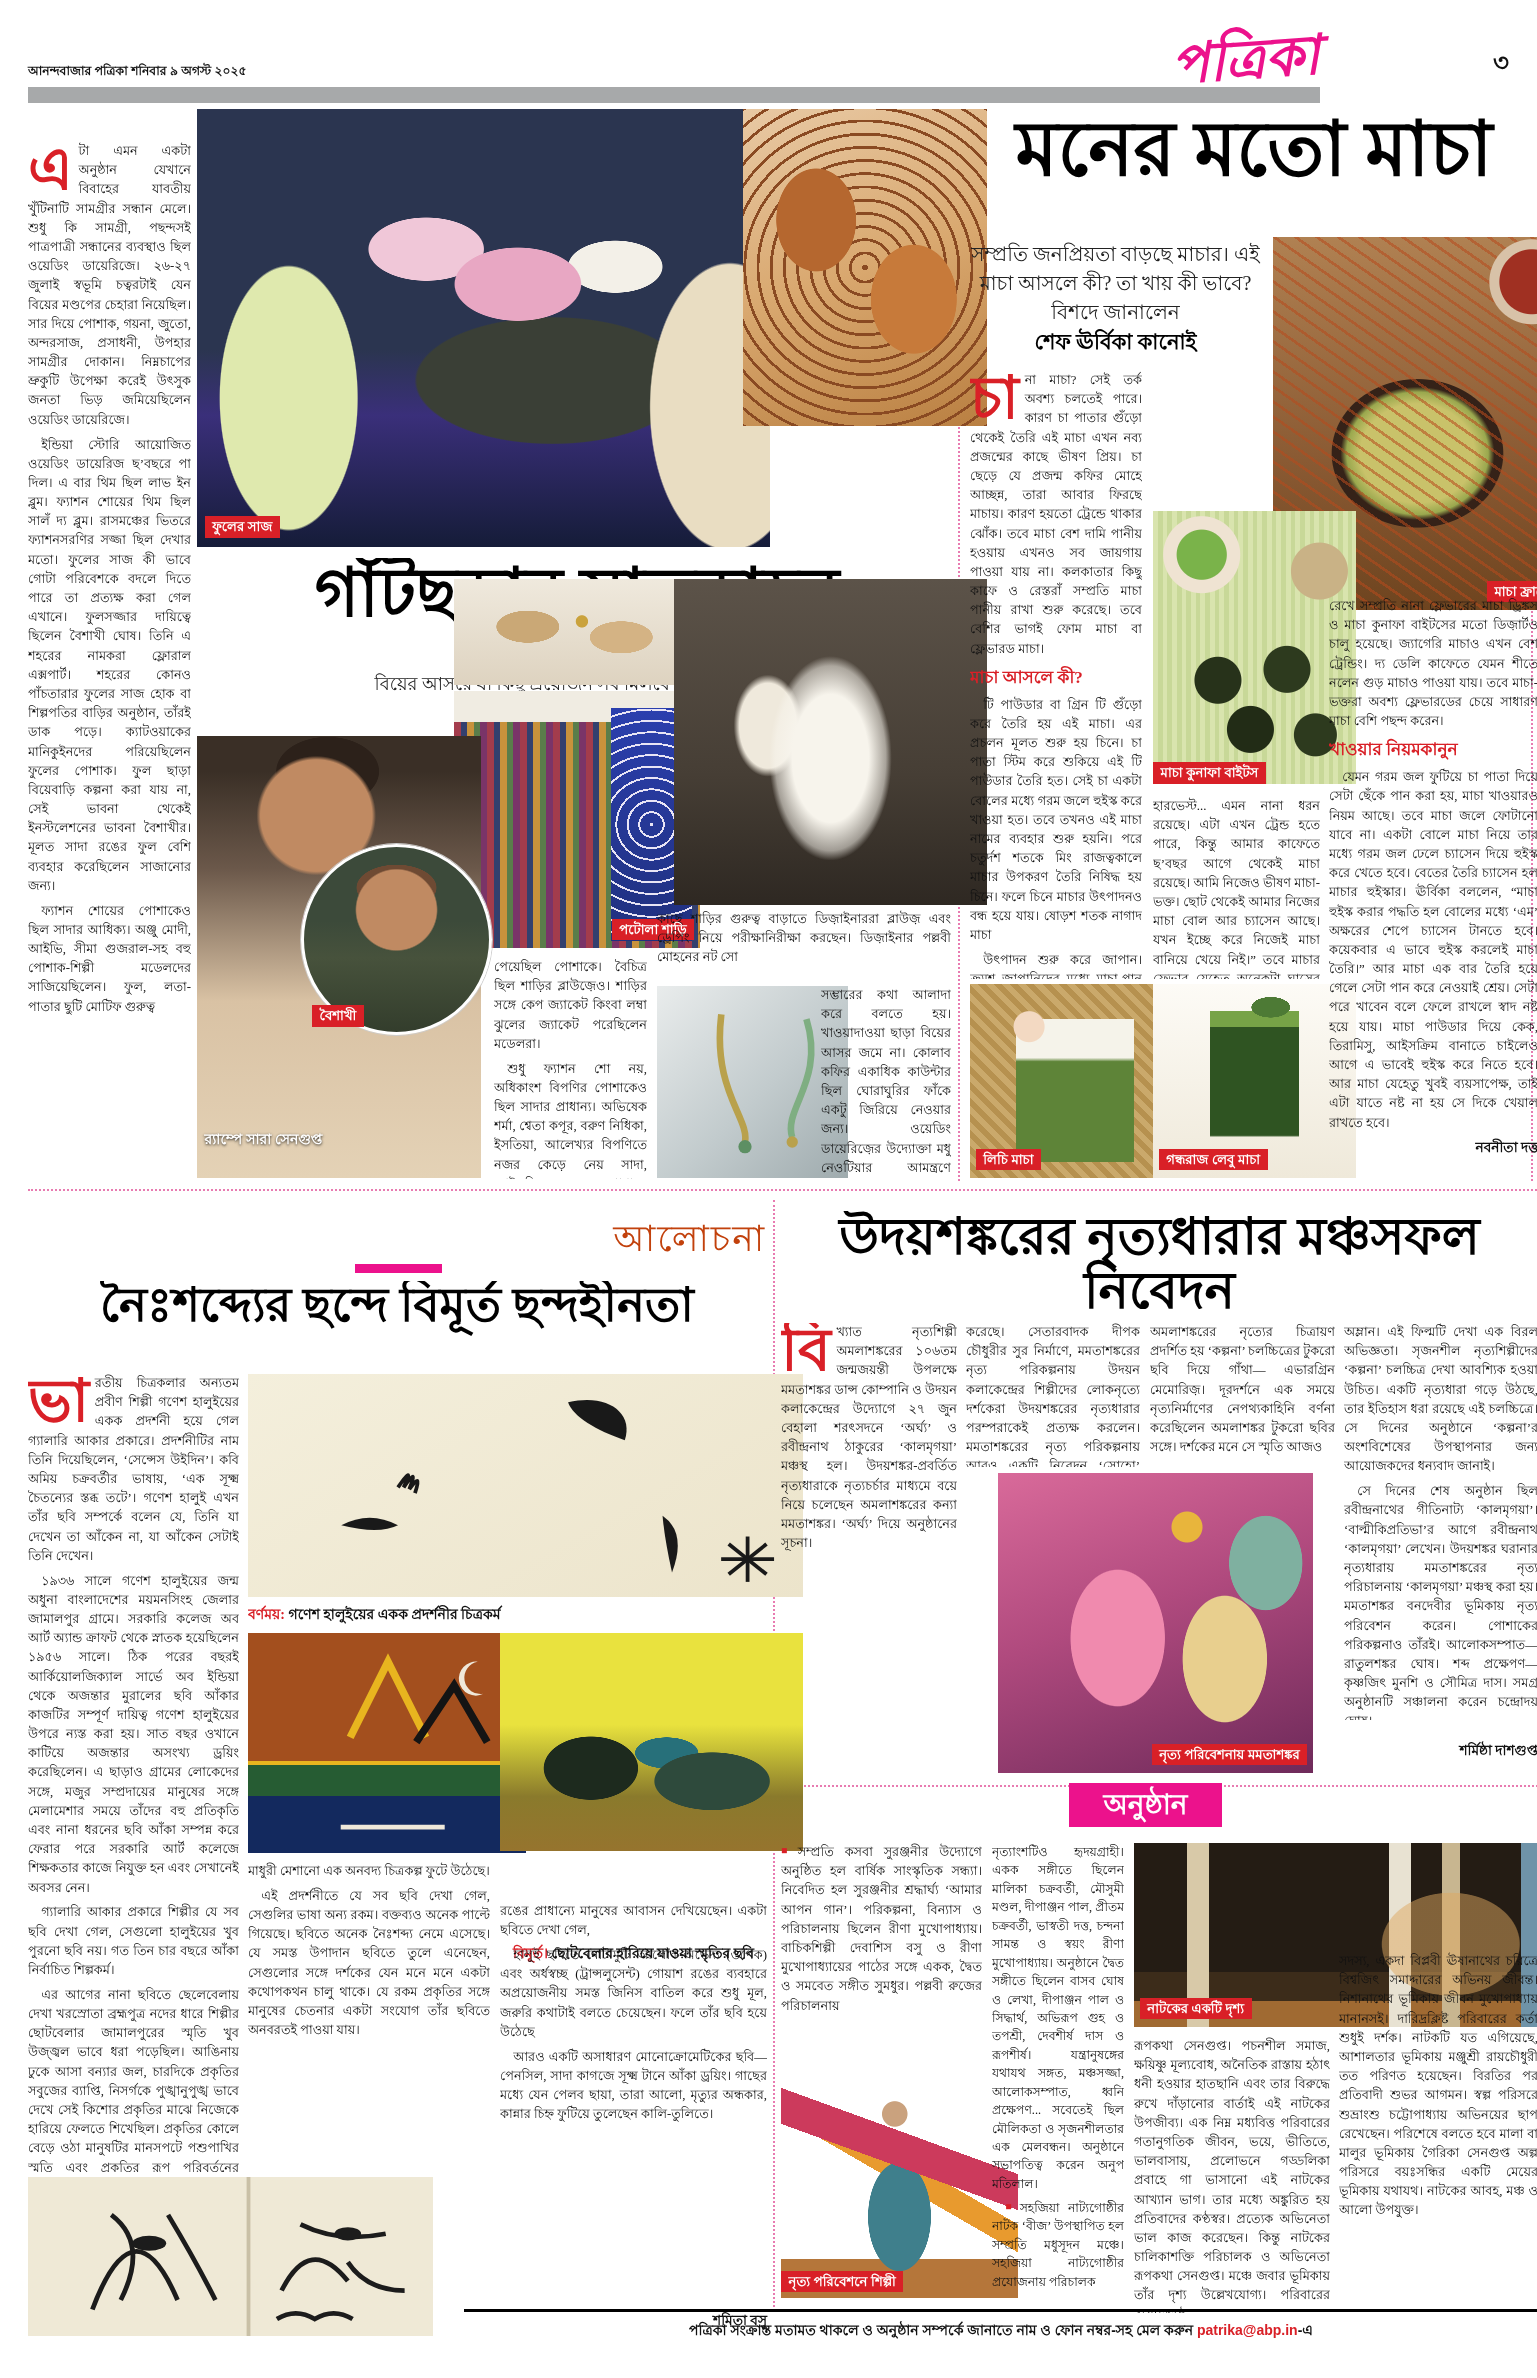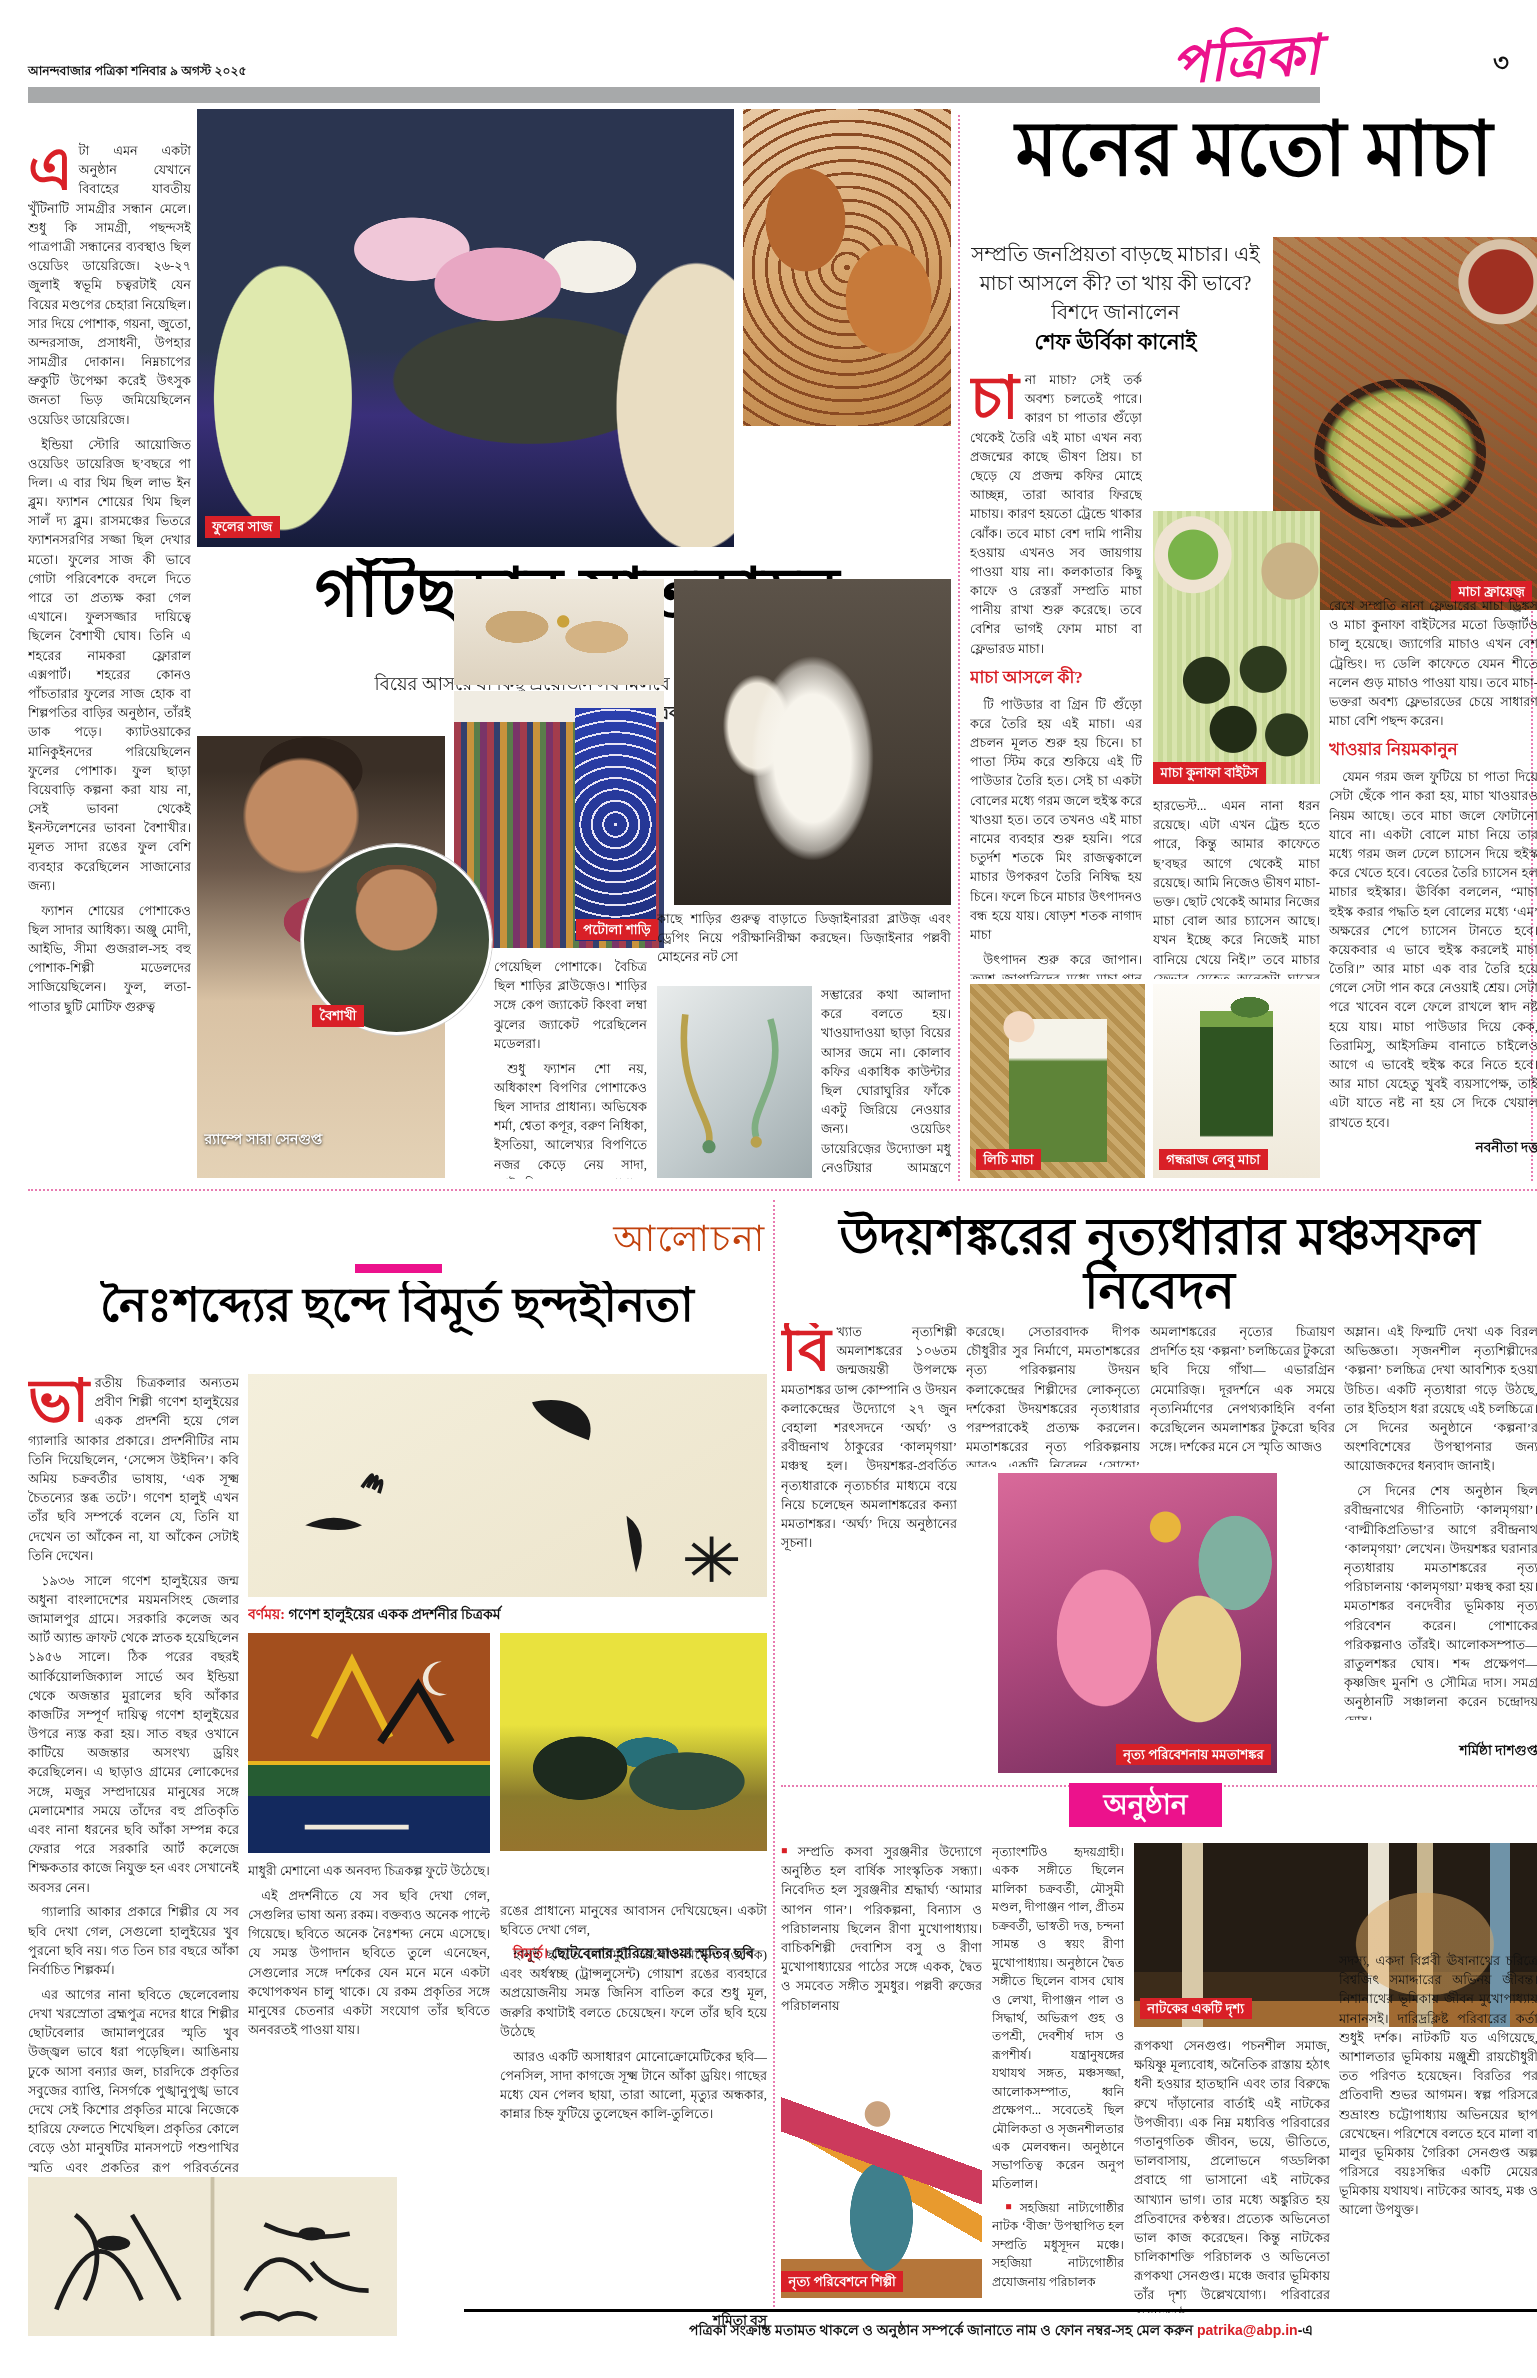--- a/index.html
+++ b/index.html
@@ -6,21 +6,21 @@
   #page{position:relative;width:1538px;height:2378px;background:#ffffff;margin:0 auto;
         font-family:"Liberation Serif",serif;color:#111;overflow:hidden;}
   .abs{position:absolute;}
   .bt{font-size:12.8px;line-height:1.5;text-align:justify;overflow:hidden;}
   .bt p{margin:0 0 5.7px 0;}
   .bt p + p{text-indent:13.2px;}
   .dc{float:left;color:#d92027;font-weight:bold;font-size:59px;line-height:.8;padding:3.8px 5.7px 0 0;
       font-family:"Liberation Serif",serif;}
   .rsub{color:#d92027;font-weight:bold;font-size:17px;margin:7.6px 0 2.8px 0;text-indent:0!important;}
   .hl{font-weight:bold;color:#000;line-height:1.05;text-align:center;overflow:hidden;}
-  .ph{position:absolute;overflow:hidden;background:#d8d4cc;}
+  .ph{position:absolute;overflow:hidden;background:#d8d4cc;padding-left:36px;}
   .chip{position:absolute;background:#d92027;color:#fff;font-weight:bold;font-size:13.2px;
         padding:1.9px 7.6px;line-height:1.35;font-family:"Liberation Sans",sans-serif;white-space:nowrap;}
   .chipw{position:absolute;color:#fff;font-weight:bold;font-size:14px;text-shadow:0 0.9px 2.8px rgba(0,0,0,.85);
         font-family:"Liberation Sans",sans-serif;white-space:nowrap;}
   .dotH{border-top:2.8px dotted #e87bb1;height:0;}
   .dotV{border-left:2.8px dotted #e87bb1;width:0;}
   .byline{font-weight:bold;text-align:right;font-size:13.7px;}
   .bullet{color:#d92027;font-size:10.4px;vertical-align:1.9px;padding-right:2.8px;}
   .caption-line{font-size:14px;font-weight:bold;overflow:hidden;white-space:nowrap;}
   .caption-lead{color:#d92027;}

